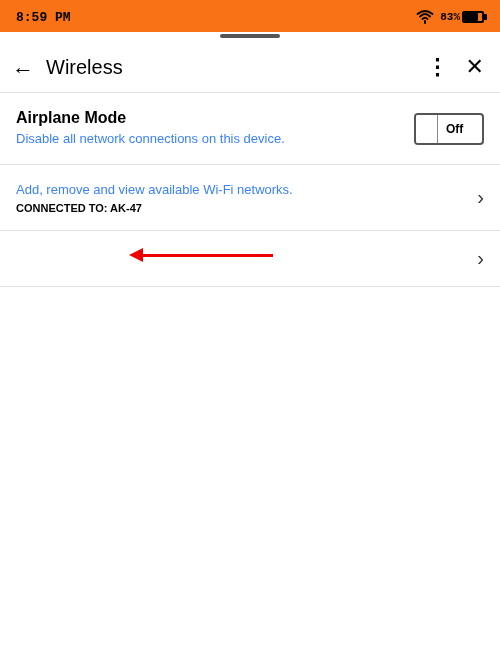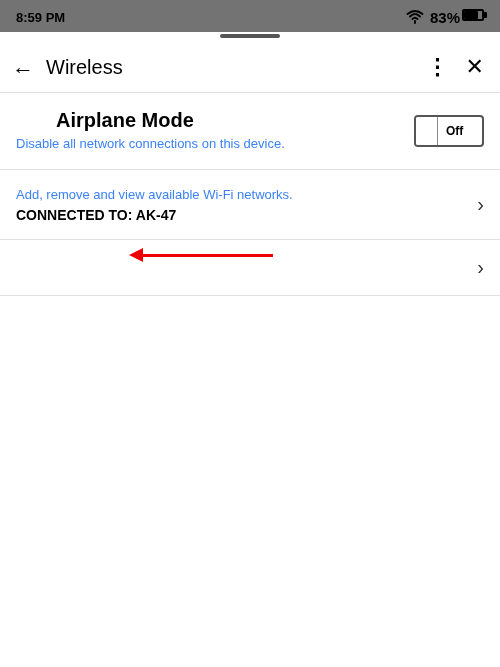--- a/index.html
+++ b/index.html
@@ -12,41 +12,42 @@
       overflow: hidden;
       position: relative;
     }
 
     
     .status-bar {
       display: flex;
       justify-content: space-between;
       align-items: center;
       padding: 6px 16px 4px 16px;
-      background: #737373;
+      background: #f97316;
       height: 32px;
+      font-family: Liberation Mono, monospace;
     }
 
     .status-time {
       font-size: 13px;
       font-weight: 600;
       color: #000;
     }
 
     .status-right {
       display: flex;
       align-items: center;
       gap: 6px;
     }
 
     .battery-container {
       display: flex;
-      align-items: flex-start;
+      align-items: flex-end;
       gap: 2px;
-      font-size: 15px;
+      font-size: 11px;
       font-weight: 600;
     }
 
     .battery-icon {
       width: 22px;
       height: 12px;
       border: 2px solid #000;
       border-radius: 2px;
       position: relative;
       display: inline-flex;
@@ -140,35 +141,34 @@
       border-bottom: 1px solid #e0e0e0;
       cursor: pointer;
     }
 
     .setting-text {
       flex: 1;
       padding-right: 12px;
     }
 
     .setting-title {
-      font-size: 20px;
+      font-size: 16px;
       font-weight: 700;
       color: #000;
       margin-bottom: 3px;
-      margin-left: 40px;
     }
 
     .setting-desc {
       font-size: 13px;
       color: #3b82f6;
       line-height: 1.4;
     }
 
     .setting-sub {
-      font-size: 14px;
+      font-size: 11px;
       font-weight: 700;
       color: #000;
       margin-top: 3px;
       text-transform: uppercase;
     }
 
     
     .toggle-container {
       display: flex;
       align-items: center;

